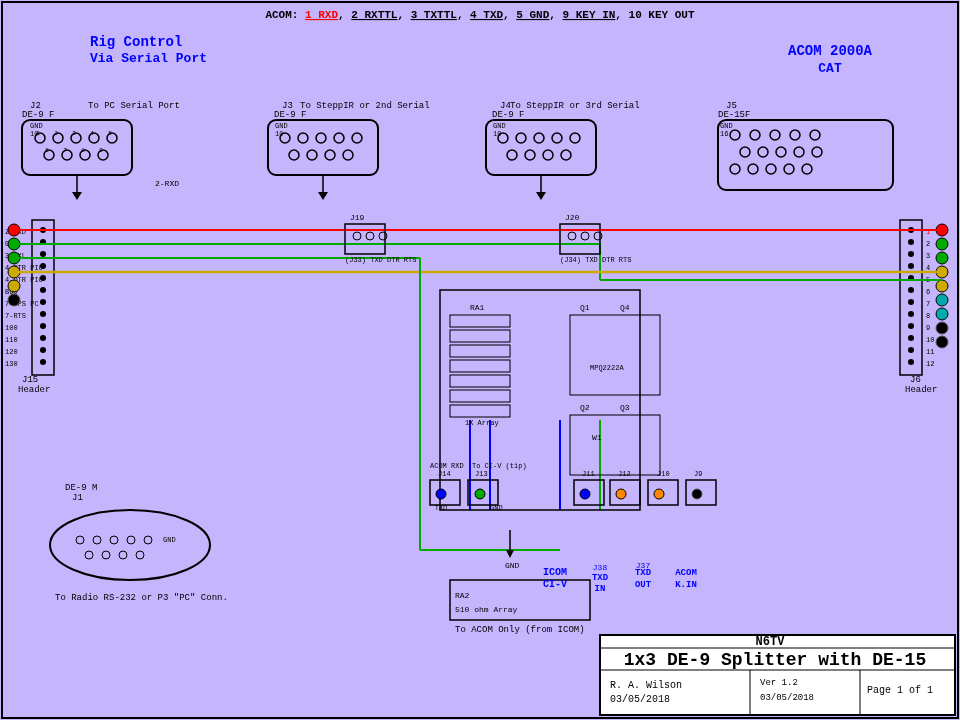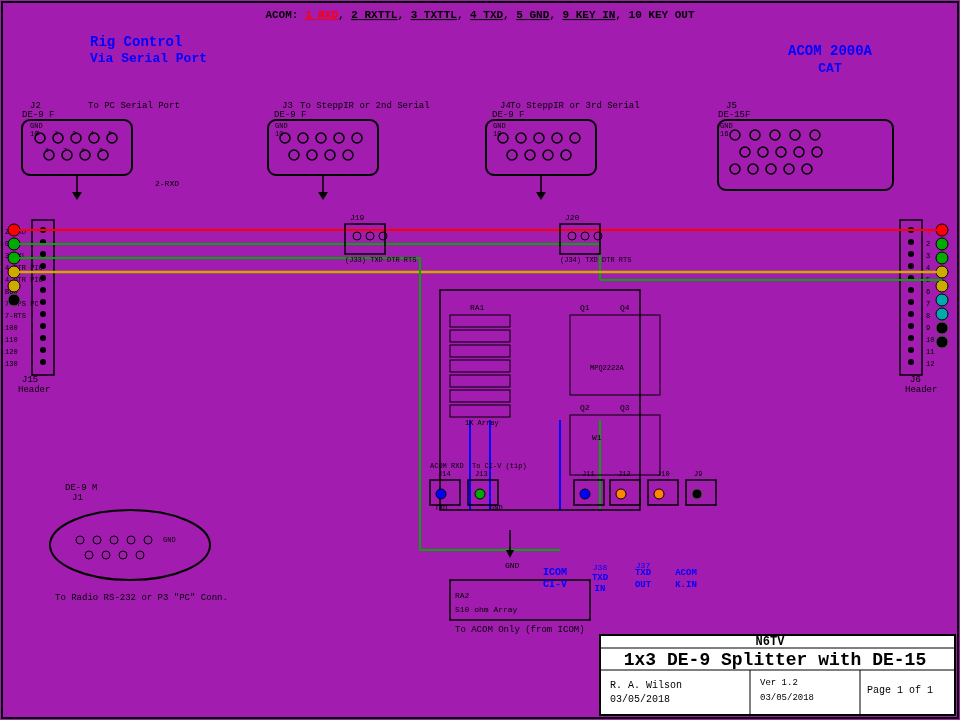--- a/index.html
+++ b/index.html
@@ -8,21 +8,21 @@
       height: 720px;
       background: #fff;
       font-family: 'Courier New', monospace;
       overflow: hidden;
       position: relative;
     }
     #main-canvas {
       width: 960px;
       height: 720px;
       position: relative;
-      background: #a21caf;
+      background: #c4b5fd;
     }
     svg#diagram {
       position: absolute;
       top: 0; left: 0;
       width: 960px;
       height: 720px;
     }
   </style>
 </head>
 <body>

